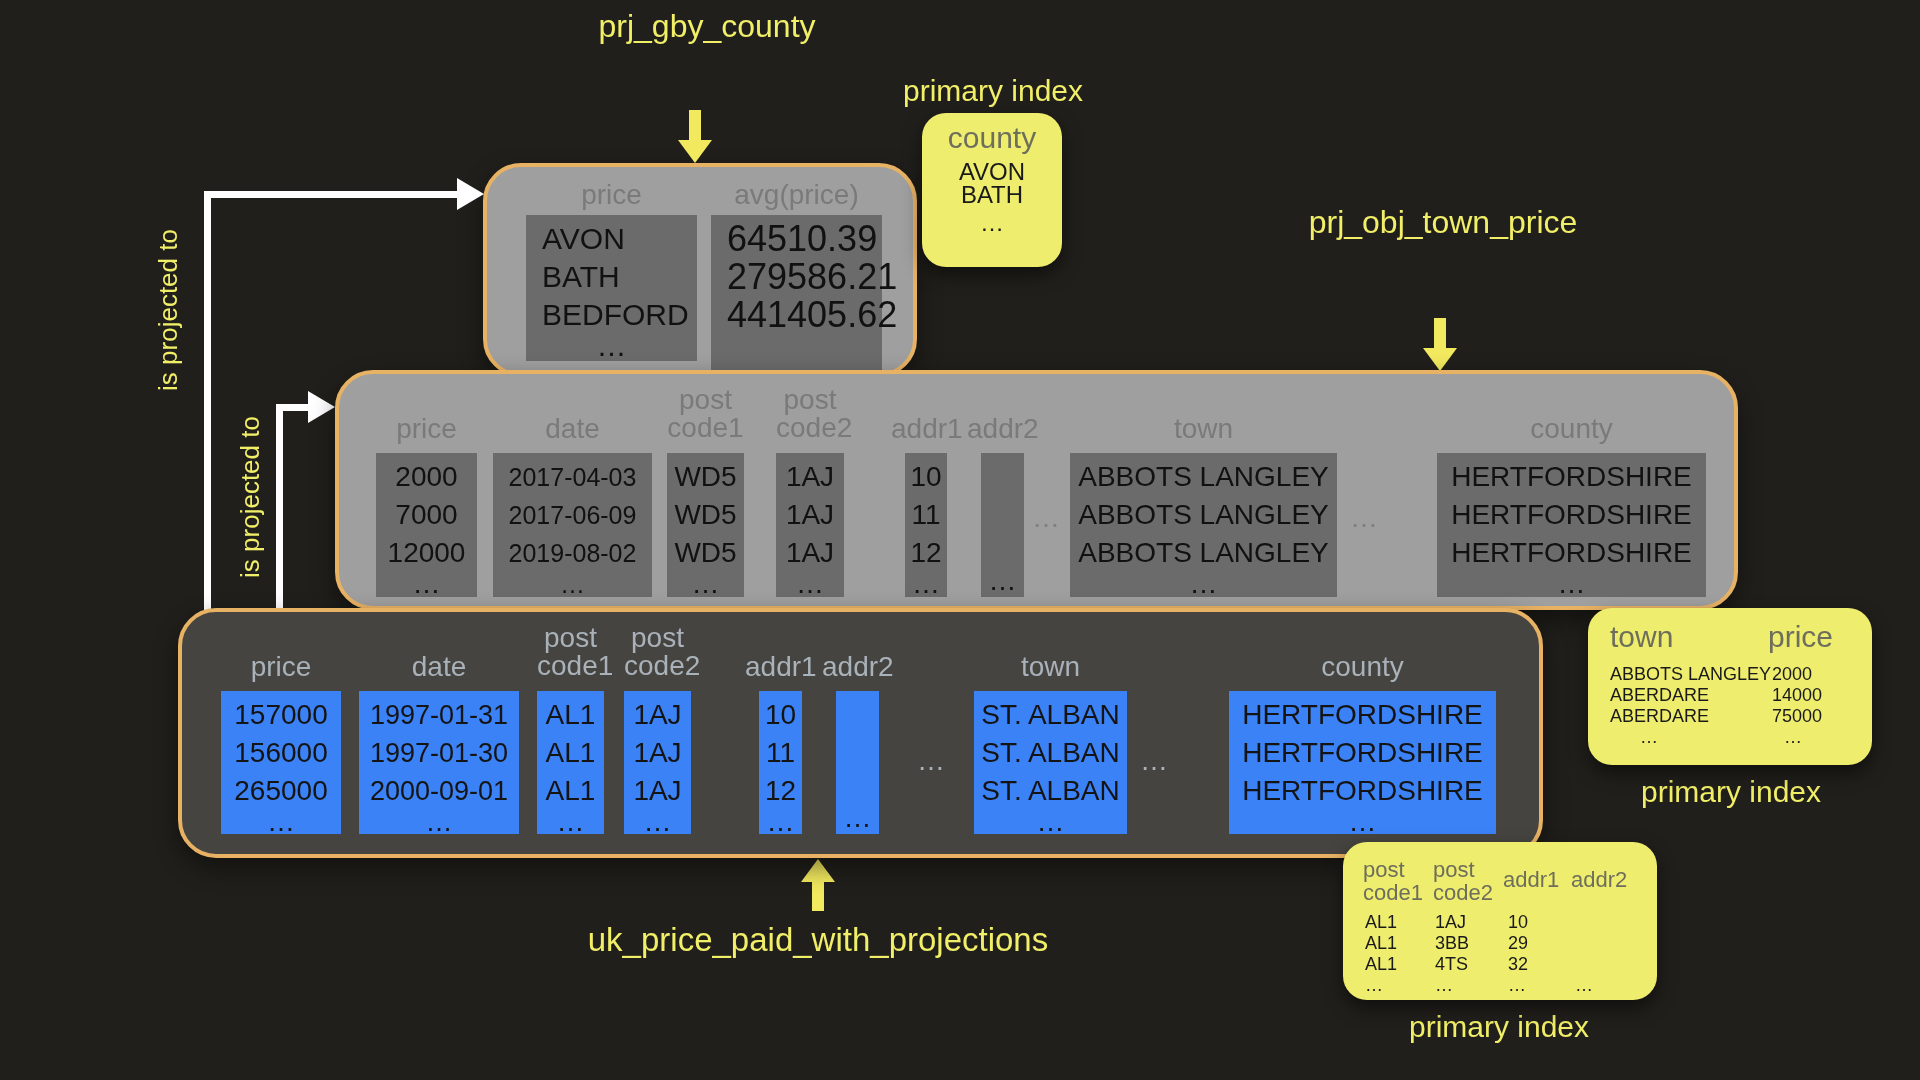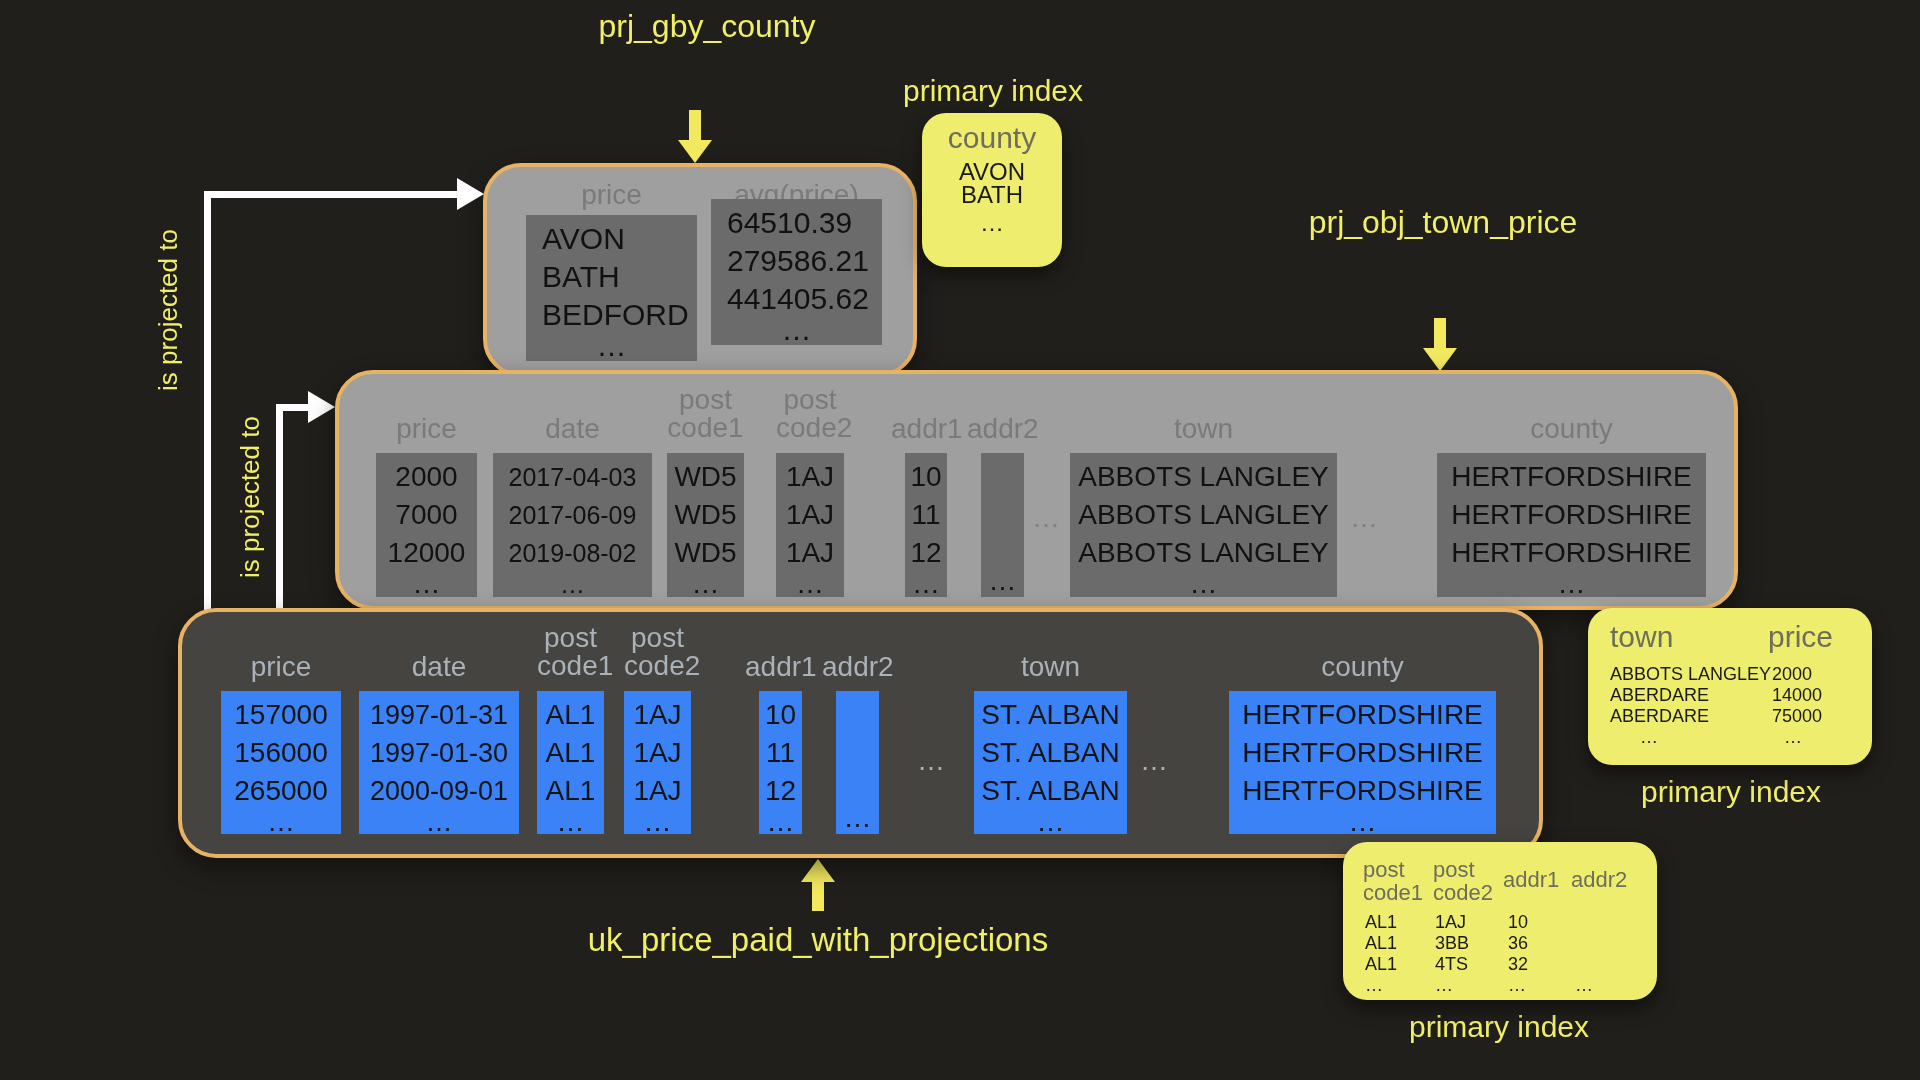--- a/index.html
+++ b/index.html
@@ -64,21 +64,21 @@
 
   <div class="card gray-card z1" style="left:483px;top:163px;width:434px;height:214px">
     <div class="hdr" style="left:39px;top:14px;width:171px">price</div>
     <div class="hdr" style="left:224px;top:14px;width:171px">avg(price)</div>
     <div class="box" style="left:39px;top:48px;width:171px;height:146px;font-size:30px">
       <div class="cv cv-left">AVON</div>
       <div class="cv cv-left">BATH</div>
       <div class="cv cv-left">BEDFORD</div>
       <div class="dots">…</div>
     </div>
-    <div class="box" style="left:224px;top:32px;width:171px;height:146px;font-size:30px">
+    <div class="box" style="left:224px;top:48px;width:171px;height:166px;font-size:36px">
       <div class="cv cv-left">64510.39</div>
       <div class="cv cv-left">279586.21</div>
       <div class="cv cv-left">441405.62</div>
       <div class="dots">…</div>
     </div>
   </div>
 
   <div class="pi-label" style="left:898px;top:74px;width:190px">primary index</div>
   <div class="ycard z5" style="left:922px;top:113px;width:140px;height:154px">
     <div class="yhdr" style="left:0;top:10px;width:140px;text-align:center">county</div>
@@ -251,21 +251,21 @@
       <div>…</div>
     </div>
     <div class="yrow" style="left:92px;top:70px">
       <div>1AJ</div>
       <div>3BB</div>
       <div>4TS</div>
       <div>…</div>
     </div>
     <div class="yrow" style="left:165px;top:70px">
       <div>10</div>
-      <div>36</div>
+      <div>29</div>
       <div>32</div>
       <div>…</div>
     </div>
     <div class="yrow" style="left:232px;top:70px;padding-top:63px">
       <div>…</div>
     </div>
   </div>
   <div class="pi-label" style="left:1399px;top:1010px;width:200px">primary index</div>
 
 </div>

